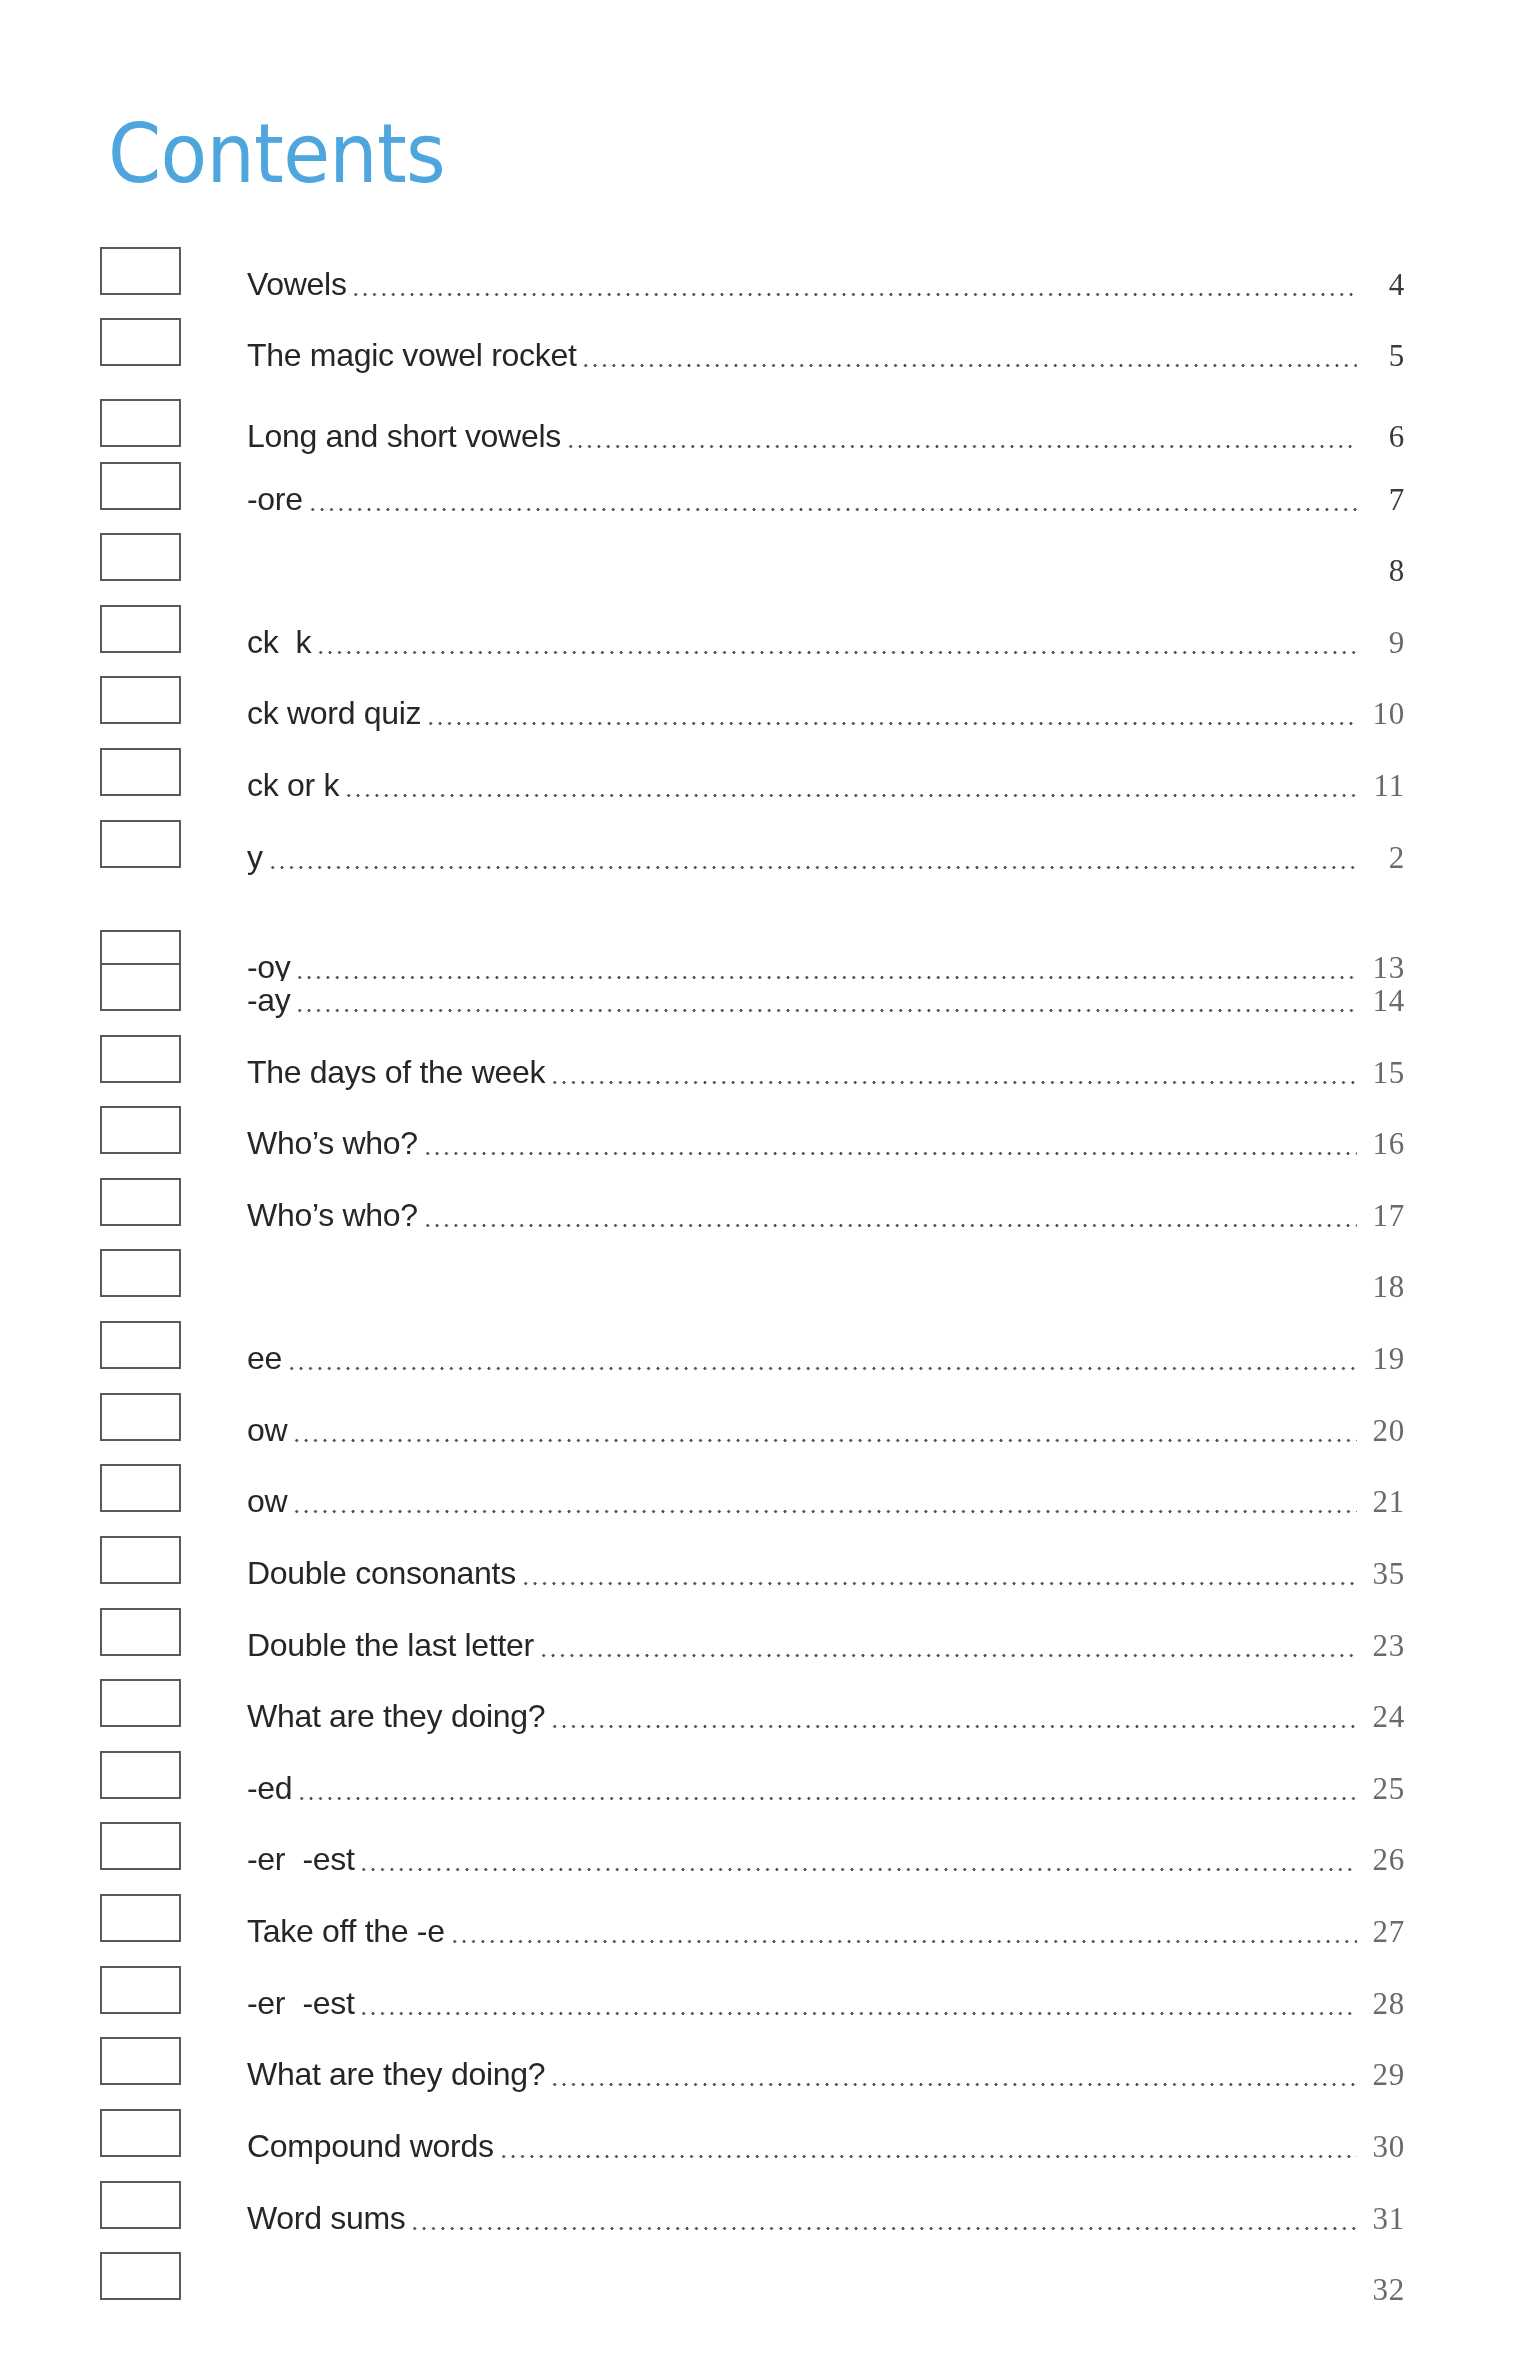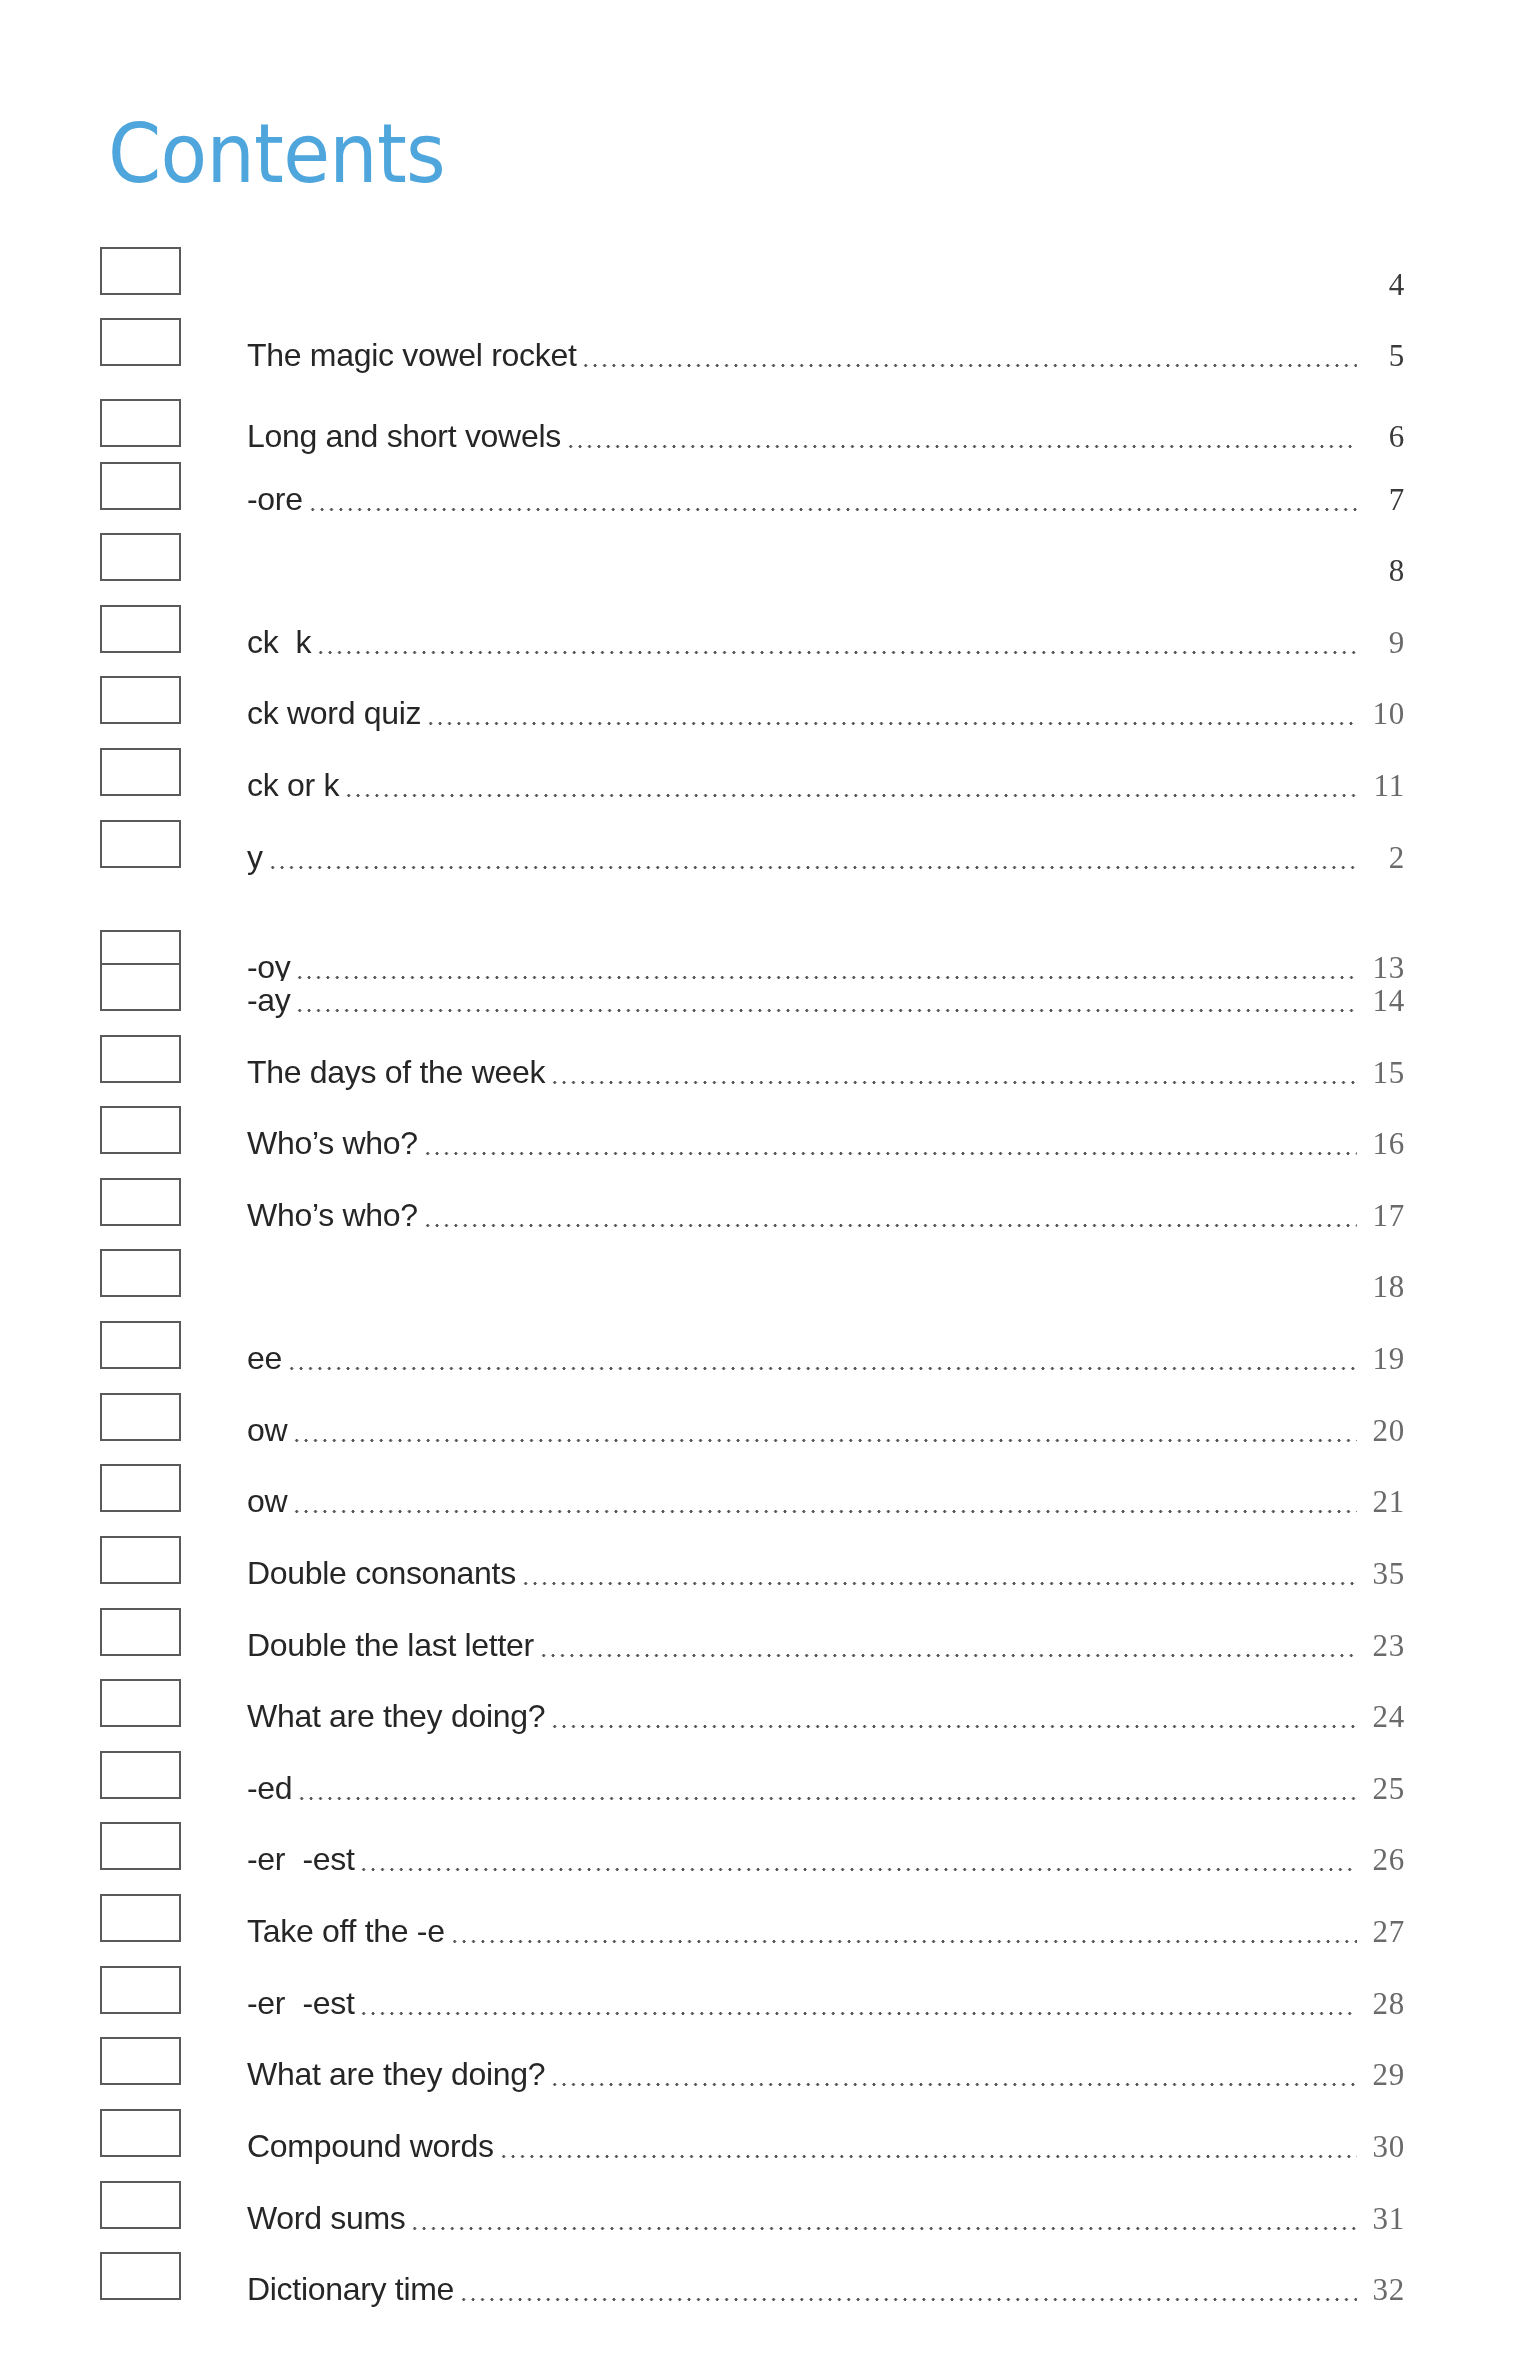--- a/index.html
+++ b/index.html
@@ -95,20 +95,24 @@
     }
   </style>
 </head>
 <body>
 
 <h1 class="title" style="color: rgb(79, 166, 220);">Contents</h1>
 
 <div class="toc">
   <div class="row" style="top:247px">
     <div class="checkbox"></div>
+    <div class="label-line">
+      <span class="entry-label">Vowels</span>
+      <span class="leader"></span>
+    </div>
     <span class="page-num">4</span>
   </div>
   <div class="row" style="top:318px">
     <div class="checkbox"></div>
     <div class="label-line">
       <span class="entry-label">The magic vowel rocket</span>
       <span class="leader"></span>
     </div>
     <span class="page-num">5</span>
   </div>
@@ -307,20 +311,16 @@
   <div class="row" style="top:2181px">
     <div class="checkbox"></div>
     <div class="label-line">
       <span class="entry-label">Word sums</span>
       <span class="leader"></span>
     </div>
     <span class="page-num light">31</span>
   </div>
   <div class="row" style="top:2252px">
     <div class="checkbox"></div>
-    <div class="label-line">
-      <span class="entry-label">Dictionary time</span>
-      <span class="leader"></span>
-    </div>
     <span class="page-num light">32</span>
   </div>
 </div>
 
 
 </body></html>

